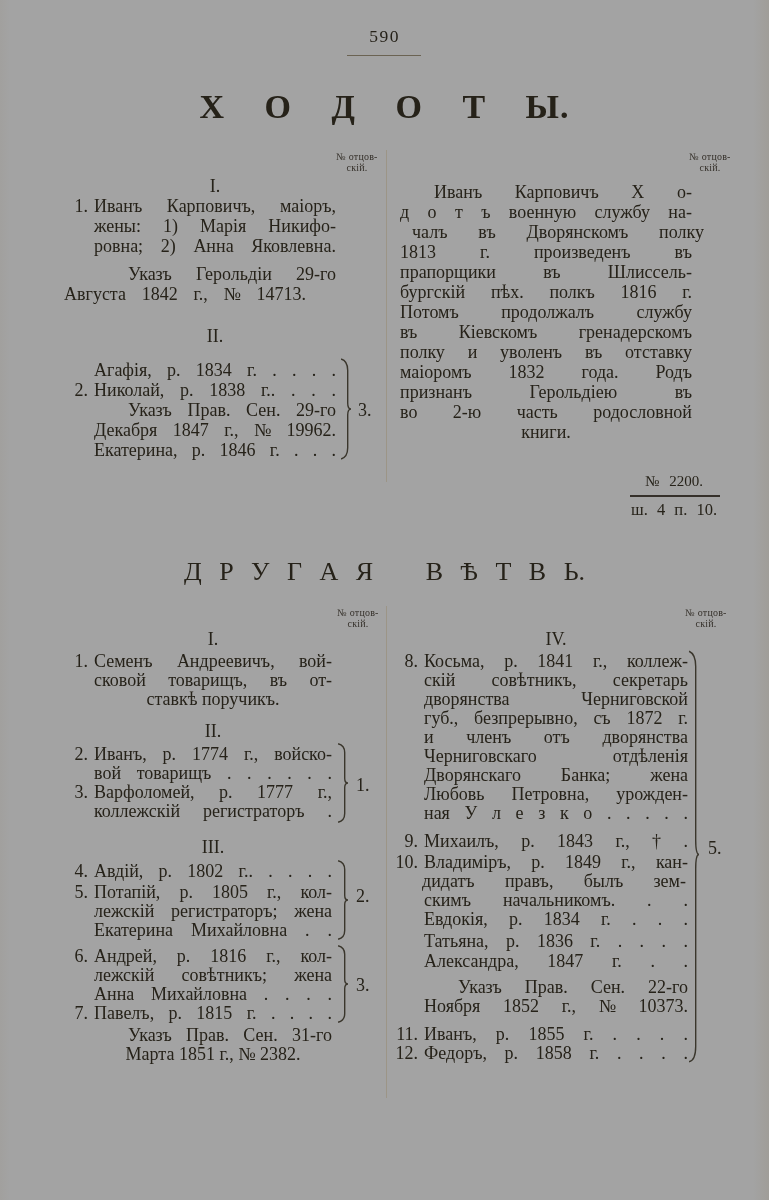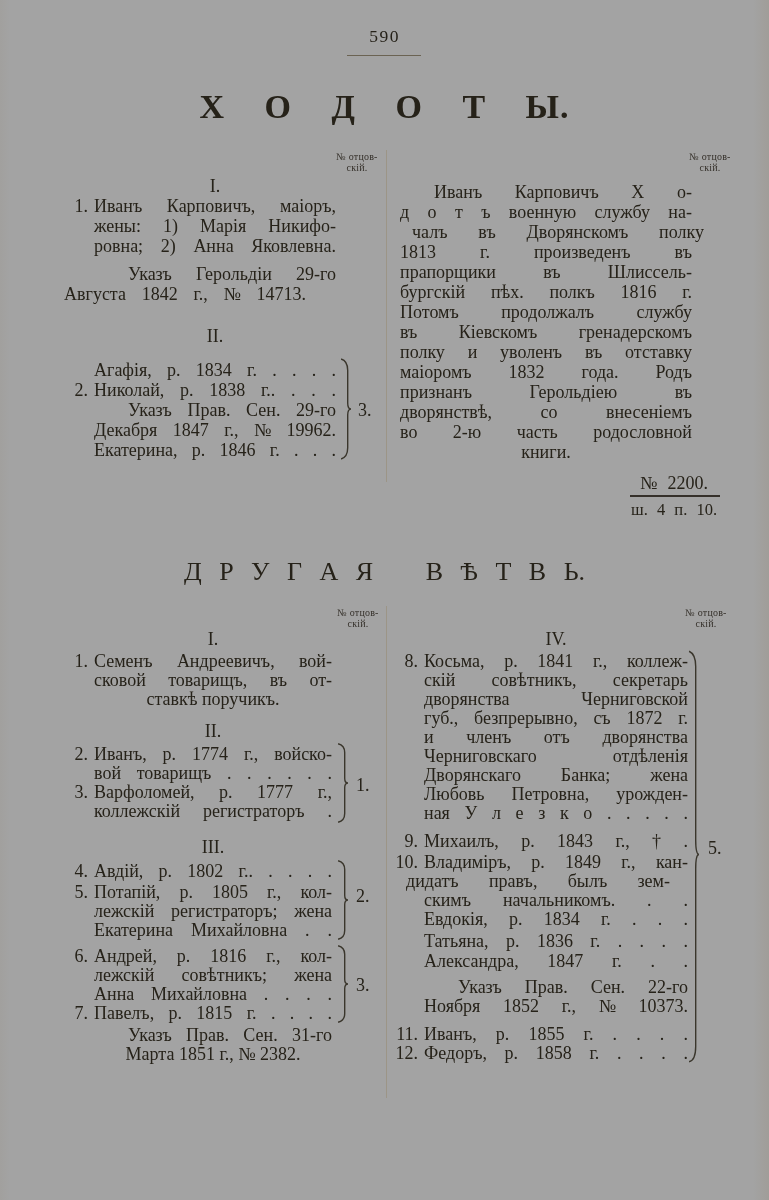--- a/index.html
+++ b/index.html
@@ -51,21 +51,21 @@
   .vline{width:1px;background:#9b9383;opacity:0.85;}
   .col{position:absolute;}
   .line{position:relative;font-size:18px;}
   .t-first,.t-mid,.t-indent{display:flex;justify-content:space-between;}
   .t-indent{box-sizing:border-box;padding-left:34px;}
   .t-roman{text-align:center;}
   .t-last{text-align:center;}
   .num{position:absolute;top:0;text-align:right;}
   .brace path{fill:none;stroke:#3a362c;stroke-width:1.4;}
   .brace-label{font-size:18px;}
-  .recnum{font-size:18px;text-align:center;word-spacing:6px;}
+  .recnum{font-size:15px;text-align:center;word-spacing:6px;}
   .recrule{height:1.5px;background:#35302a;}
   .reccode{font-size:16.5px;text-align:center;word-spacing:5px;}
 </style>
 </head>
 <body>
 
 <div id="page">
 
   <div class="abs pagenum">590</div>
   <div class="abs pagenum-rule"></div>
@@ -220,25 +220,20 @@
         <span>1832</span>
         <span>года.</span>
         <span>Родъ</span>
       </div>
       <div class="line t-mid" style="margin-left: 0px; width: 292px; height: 20px; line-height: 20px;">
         <span>признанъ</span>
         <span>Герольдіею</span>
         <span>въ</span>
       </div>
       <div class="line t-mid" style="margin-left: 0px; width: 292px; height: 20px; line-height: 20px;">
-        <span>дворянствѣ,</span>
-        <span>со</span>
-        <span>внесеніемъ</span>
-      </div>
-      <div class="line t-mid" style="margin-left: 0px; width: 292px; height: 20px; line-height: 20px;">
         <span>во</span>
         <span>2-ю</span>
         <span>часть</span>
         <span>родословной</span>
       </div>
       <div class="line t-last" style="margin-left: 0px; width: 292px; height: 20px; line-height: 20px;">книги.</div>
     </div>
 
   <svg class="abs brace" style="top:358px;left:340px;width:11px;height:102px;" viewBox="0 0 10 100" preserveAspectRatio="none">
     <path d="M1,1 Q7,3 7,12 L7,44 Q7,50 10,50 Q7,50 7,56 L7,88 Q7,97 1,99" vector-effect="non-scaling-stroke"></path>
@@ -448,21 +443,21 @@
         <span>.</span>
       </div>
       <div class="line t-first" style="margin-left: 36px; width: 264px; height: 19px; line-height: 19px; margin-top: 2px;">
         <span class="num" style="left: -36px; width: 30px;">10.</span>
         <span>Владиміръ,</span>
         <span>р.</span>
         <span>1849</span>
         <span>г.,</span>
         <span>кан-</span>
       </div>
-      <div class="line t-mid" style="margin-left: 18px; width: 264px; height: 19px; line-height: 19px;">
+      <div class="line t-mid" style="margin-left: 34px; width: 264px; height: 19px; line-height: 19px;">
         <span>дидатъ</span>
         <span>правъ,</span>
         <span>былъ</span>
         <span>зем-</span>
       </div>
       <div class="line t-mid" style="margin-left: 36px; width: 264px; height: 19px; line-height: 19px;">
         <span>скимъ</span>
         <span>начальникомъ.</span>
         <span>.</span>
         <span>.</span>

